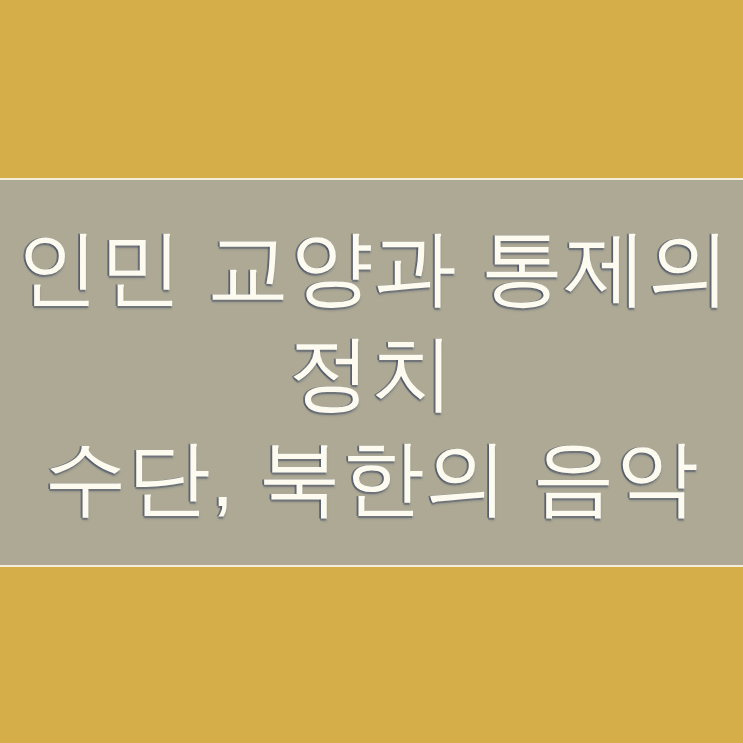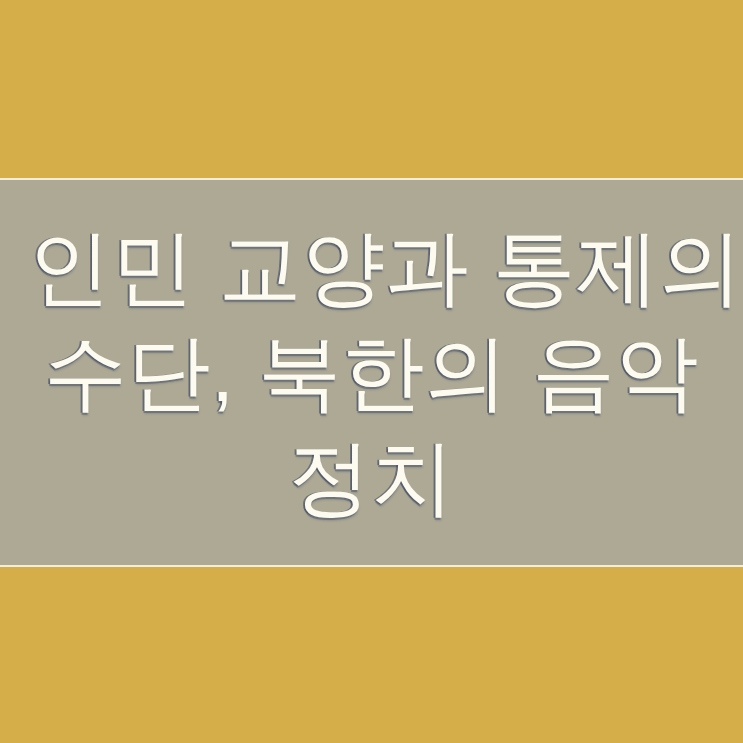--- a/index.html
+++ b/index.html
@@ -37,21 +37,21 @@
     box-sizing: border-box;
     border-top: 2px solid #f3edd9;
     border-bottom: 2px solid #f3edd9;
     display: flex;
     align-items: center;
     justify-content: center;
   }
 
   .title-block {
     width: 100%;
-    padding: 0 28px;
+    padding: 0 16px;
     box-sizing: border-box;
     text-align: center;
   }
 
   .title-line {
     display: block;
     color: #fdfbf0;
     font-size: 83px;
     line-height: 105px;
     font-weight: 400;
@@ -73,20 +73,20 @@
 <div id="canvas">
 
   <div class="gold-backdrop"></div>
 
   <div class="title-band">
 
     <div class="title-block">
 
       <span class="title-line">인민 교양과 통제의</span>
 
+      <span class="title-line">정치</span>
+
       <span class="title-line">수단, 북한의 음악</span>
-
-      <span class="title-line">정치</span>
 
     </div>
   </div>
 
 </div>
 
 </body></html>

